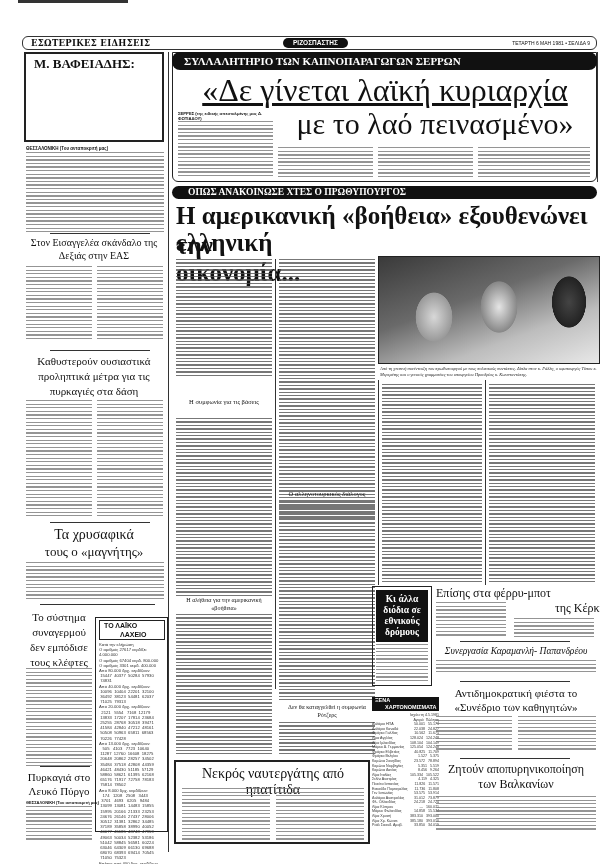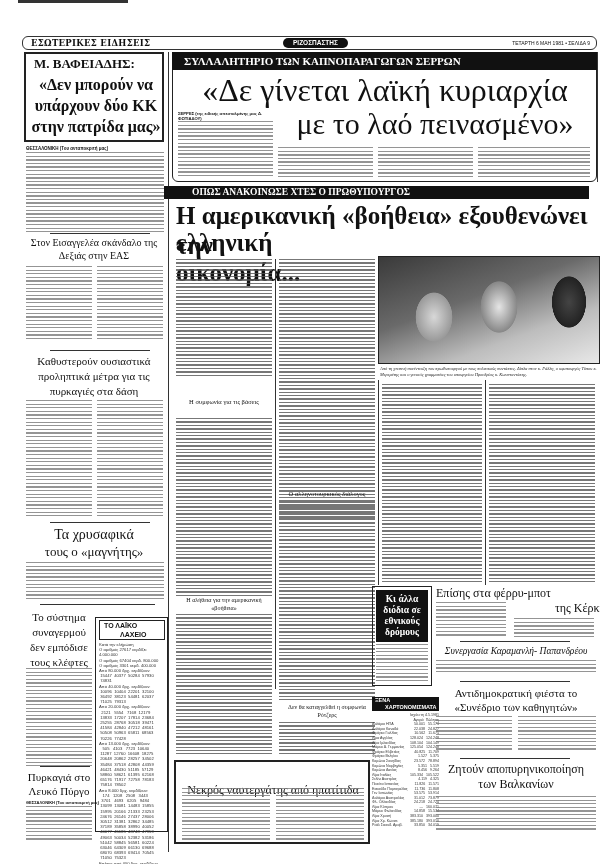--- a/index.html
+++ b/index.html
@@ -23,21 +23,21 @@
   .txt.dense { background-image: repeating-linear-gradient(to bottom, #555 0, #555 1.4px, transparent 1.4px, transparent 3.4px); }
 
   .vline { position:absolute; width:1px; background:#333; }
   .hline { position:absolute; height:1px; background:#333; }
 
   
   .vaf-box { position:absolute; left:24px; top:52px; width:140px; height:90px; border:2px solid #222; }
   .vaf-kicker { position:absolute; left:8px; top:2px; font-size:13px; font-weight:bold; font-family:"Liberation Serif", serif; }
   .vaf-title { position:absolute; left:4px; top:20px; width:132px; text-align:center; font-size:16px; font-weight:bold; line-height:21px; font-family:"Liberation Serif", serif; }
 
-  .kicker-bar { position:absolute; background:#111; color:#fff; font-family:"Liberation Serif", serif; font-weight:bold; }
+  .kicker-bar { position:absolute; background:#111; color:#fff; font-family:"Liberation Serif", serif; font-weight:bold;border-radius:8px; }
   .big-head { position:absolute; font-family:"Liberation Serif", serif; font-weight:bold; color:#111; text-align:center; }
   .sub-head { position:absolute; font-family:"Liberation Serif", serif; color:#111; text-align:center; }
 
   .photo { position:absolute; left:378px; top:256px; width:222px; height:108px; background:
       radial-gradient(ellipse 30px 40px at 55px 60px, #d8d8d8 0%, #9a9a9a 60%, transparent 62%),
       radial-gradient(ellipse 30px 42px at 120px 50px, #e5e5e5 0%, #888 60%, transparent 62%),
       radial-gradient(ellipse 24px 36px at 190px 45px, #444 0%, #222 70%, transparent 72%),
       linear-gradient(160deg, #3a3a3a 0%, #6a6a6a 40%, #bdbdbd 70%, #e8e8e8 100%);
     border:1px solid #222; }
   .caption { position:absolute; font-size:4.5px; font-style:italic; line-height:6px; color:#222; font-family:"Liberation Serif", serif; }
@@ -64,21 +64,20 @@
   <span class="mast-left">ΕΣΩΤΕΡΙΚΕΣ ΕΙΔΗΣΕΙΣ</span>
   <span class="mast-center">ΡΙΖΟΣΠΑΣΤΗΣ</span>
   <span class="mast-right">ΤΕΤΑΡΤΗ 6 ΜΑΗ 1981 • ΣΕΛΙΔΑ 9</span>
 </div>
 
 <div class="vline" style="left:168px; top:52px; height:800px;"></div>
 <div class="vline" style="left:597px; top:52px; height:130px;"></div>
 
 <div class="vaf-box">
   <div class="vaf-kicker">Μ. ΒΑΦΕΙΑΔΗΣ:</div>
-  <div class="vaf-title">«Δεν μπορούν να υπάρχουν δύο ΚΚ στην πατρίδα μας»</div>
 </div>
 <div class="abs sans" style="left:26px; top:146px; font-size:4.5px; font-weight:bold;">ΘΕΣΣΑΛΟΝΙΚΗ (Του ανταποκριτή μας)</div>
 <div class="abs txt" style="left:26px; top:152px; width:138px; height:80px;"></div>
 
 <div class="hline" style="left:50px; top:233px; width:100px;"></div>
 <div class="big-head" style="left:24px; top:236px; width:140px; font-size:10px; line-height:13px; font-weight:normal;">Στον Εισαγγελέα σκάνδαλο της Δεξιάς στην ΕΑΣ</div>
 <div class="abs txt" style="left:26px; top:266px; width:66px; height:74px;"></div>
 <div class="abs txt" style="left:97px; top:266px; width:66px; height:74px;"></div>
 
 <div class="hline" style="left:50px; top:350px; width:100px;"></div>
@@ -145,29 +144,29 @@
 Επίσης από 400 δρχ. κερδίζουν</div>
 </div>
 
 <div class="hline" style="left:40px; top:766px; width:50px;"></div>
 <div class="big-head" style="left:24px; top:770px; width:70px; font-size:11px; line-height:14px; font-weight:normal;">Πυρκαγιά στο Λευκό Πύργο</div>
 <div class="abs sans" style="left:26px; top:800px; font-size:4px; font-weight:bold;">ΘΕΣΣΑΛΟΝΙΚΗ (Του ανταποκριτή μας)</div>
 <div class="abs txt" style="left:26px; top:806px; width:66px; height:34px;"></div>
 
 <div class="abs" style="left:172px; top:52px; width:425px; height:130px; border:1px solid #222; border-radius:0 0 6px 6px;"></div>
 <div class="kicker-bar" style="left:172px; top:52px; width:425px; height:18px; font-size:11px; line-height:18px; padding-left:12px;">ΣΥΛΛΑΛΗΤΗΡΙΟ ΤΩΝ ΚΑΠΝΟΠΑΡΑΓΩΓΩΝ ΣΕΡΡΩΝ</div>
-<div class="big-head" style="left:176px; top:72px; width:418px; font-size:32px; line-height:36px; font-weight:normal;">«Δε γίνεται λαϊκή κυριαρχία</div>
+<div class="big-head" style="left:176px; top:72px; width:418px; font-size:32px; line-height:36px; font-weight:normal;text-decoration:underline;">«Δε γίνεται λαϊκή κυριαρχία</div>
 <div class="big-head" style="left:276px; top:107px; width:318px; font-size:30px; line-height:34px; font-weight:normal;">με το λαό πεινασμένο»</div>
 <div class="abs sans" style="left:178px; top:111px; width:95px; font-size:4.2px; font-weight:bold;">ΣΕΡΡΕΣ (της ειδικής απεσταλμένης μας Δ. ΦΩΤΙΑΔΟΥ)</div>
 <div class="abs txt" style="left:178px; top:121px; width:95px; height:57px;"></div>
 <div class="abs txt" style="left:278px; top:147px; width:95px; height:31px;"></div>
 <div class="abs txt" style="left:378px; top:147px; width:95px; height:31px;"></div>
 <div class="abs txt" style="left:478px; top:147px; width:112px; height:31px;"></div>
 
-<div class="kicker-bar" style="left:164px; top:186px; width:425px; height:13px; font-size:9.5px; line-height:13px; padding-left:28px;">ΟΠΩΣ ΑΝΑΚΟΙΝΩΣΕ ΧΤΕΣ Ο ΠΡΩΘΥΠΟΥΡΓΟΣ</div>
+<div class="kicker-bar" style="left:172px; top:186px; width:425px; height:13px; font-size:9.5px; line-height:13px; padding-left:16px;">ΟΠΩΣ ΑΝΑΚΟΙΝΩΣΕ ΧΤΕΣ Ο ΠΡΩΘΥΠΟΥΡΓΟΣ</div>
 <div class="big-head" style="left:176px; top:201px; width:420px; text-align:left; font-size:25px; line-height:30px;">Η αμερικανική «βοήθεια» εξουθενώνει την</div>
 <div class="big-head" style="left:176px; top:228px; width:200px; text-align:left; font-size:25px; line-height:30px;">ελληνική οικονομία...</div>
 
 <div class="abs txt dense" style="left:176px; top:259px; width:96px; height:118px;"></div>
 <div class="vline" style="left:275px; top:259px; height:430px;"></div>
 <div class="abs txt dense" style="left:279px; top:259px; width:96px; height:260px;"></div>
 
 <div class="photo"></div>
 <div class="caption" style="left:380px; top:366px; width:218px;">Από τη χτεσινή συνέντευξη του πρωθυπουργού με τους πολιτικούς συντάκτες. Δίπλα στον κ. Ράλλη, ο υφυπουργός Τύπου κ. Μερεμέτης και ο γενικός γραμματέας του υπουργείου Προεδρίας κ. Κωνσταντάκης.</div>
 
@@ -314,16 +313,16 @@
 <div class="big-head" style="left:436px; top:700px; width:160px; font-size:11px; line-height:14px; font-weight:normal;">«Συνέδριο των καθηγητών»</div>
 <div class="abs txt" style="left:436px; top:716px; width:76px; height:36px;"></div>
 <div class="abs txt" style="left:518px; top:716px; width:78px; height:36px;"></div>
 
 <div class="hline" style="left:460px; top:758px; width:110px;"></div>
 <div class="big-head" style="left:436px; top:762px; width:160px; font-size:12px; line-height:15px; font-weight:normal;">Ζητούν αποπυρηνικοποίηση</div>
 <div class="big-head" style="left:436px; top:777px; width:160px; font-size:12px; line-height:15px; font-weight:normal;">των Βαλκανίων</div>
 <div class="abs txt" style="left:436px; top:796px; width:160px; height:34px;"></div>
 
 <div class="necro-box">
-  <div class="big-head" style="left:2px; top:20px; width:190px; font-size:12px; line-height:16px; font-weight:normal;">Νεκρός ναυτεργάτης από ηπατίτιδα</div>
+  <div class="big-head" style="left:2px; top:4px; width:190px; font-size:14px; line-height:16px; font-weight:normal;">Νεκρός ναυτεργάτης από ηπατίτιδα</div>
   <div class="abs txt" style="left:6px; top:26px; width:88px; height:52px;"></div>
   <div class="abs txt" style="left:100px; top:26px; width:88px; height:52px;"></div>
 </div>
 
 </body></html>

